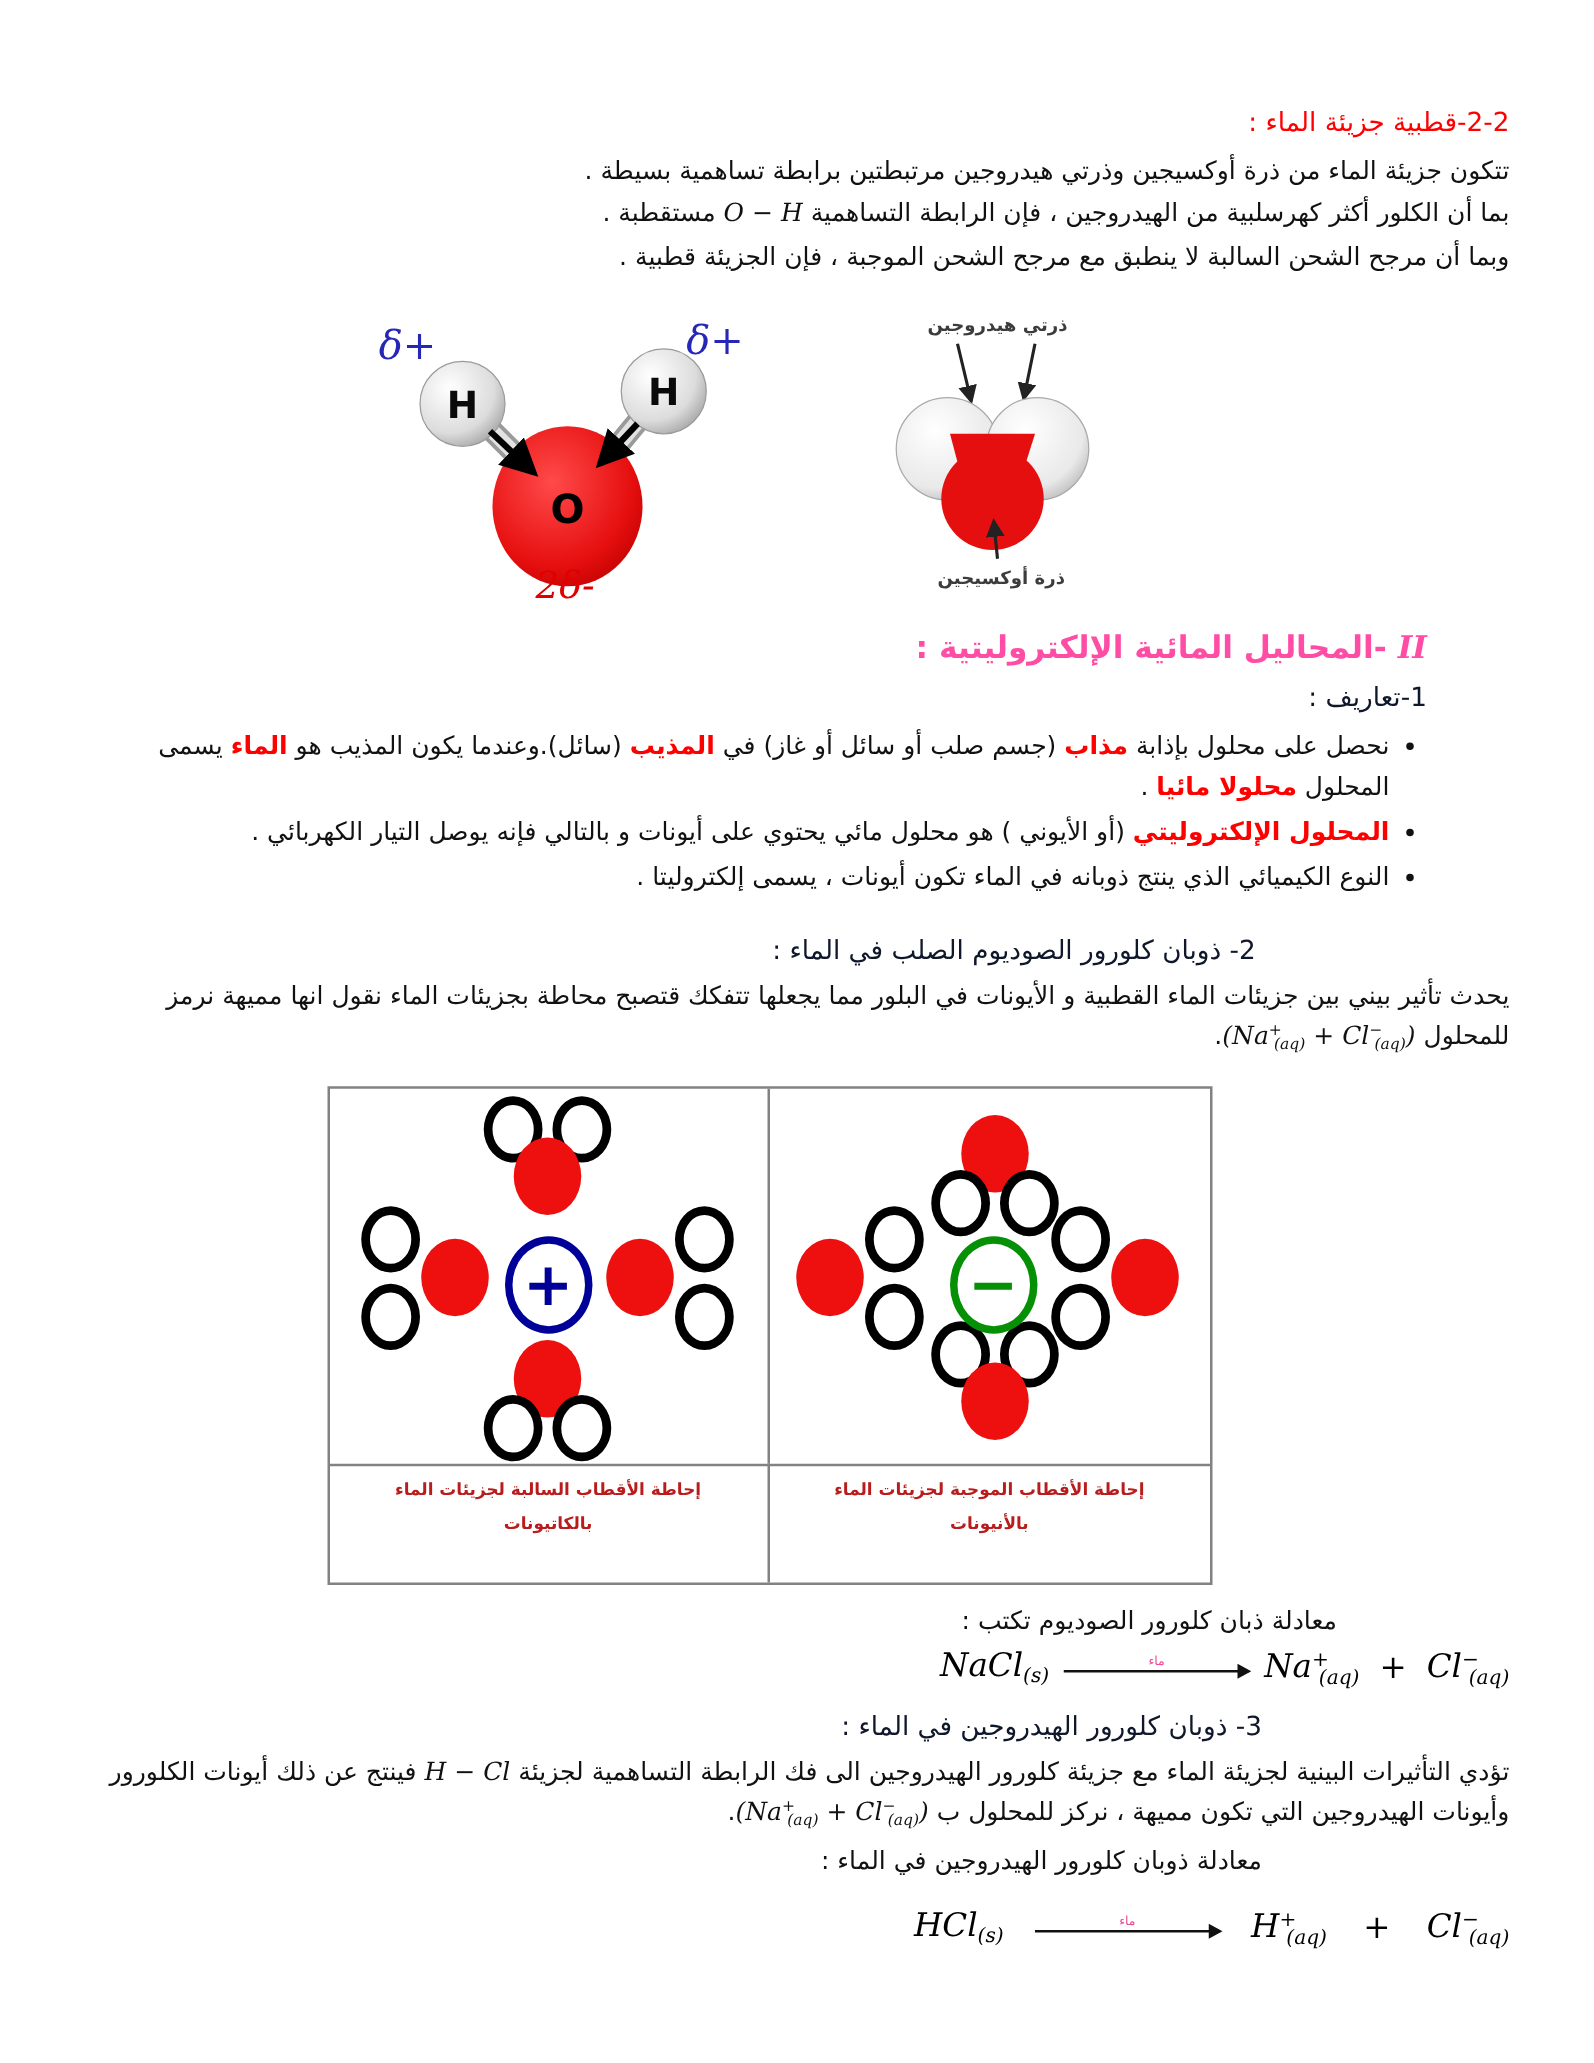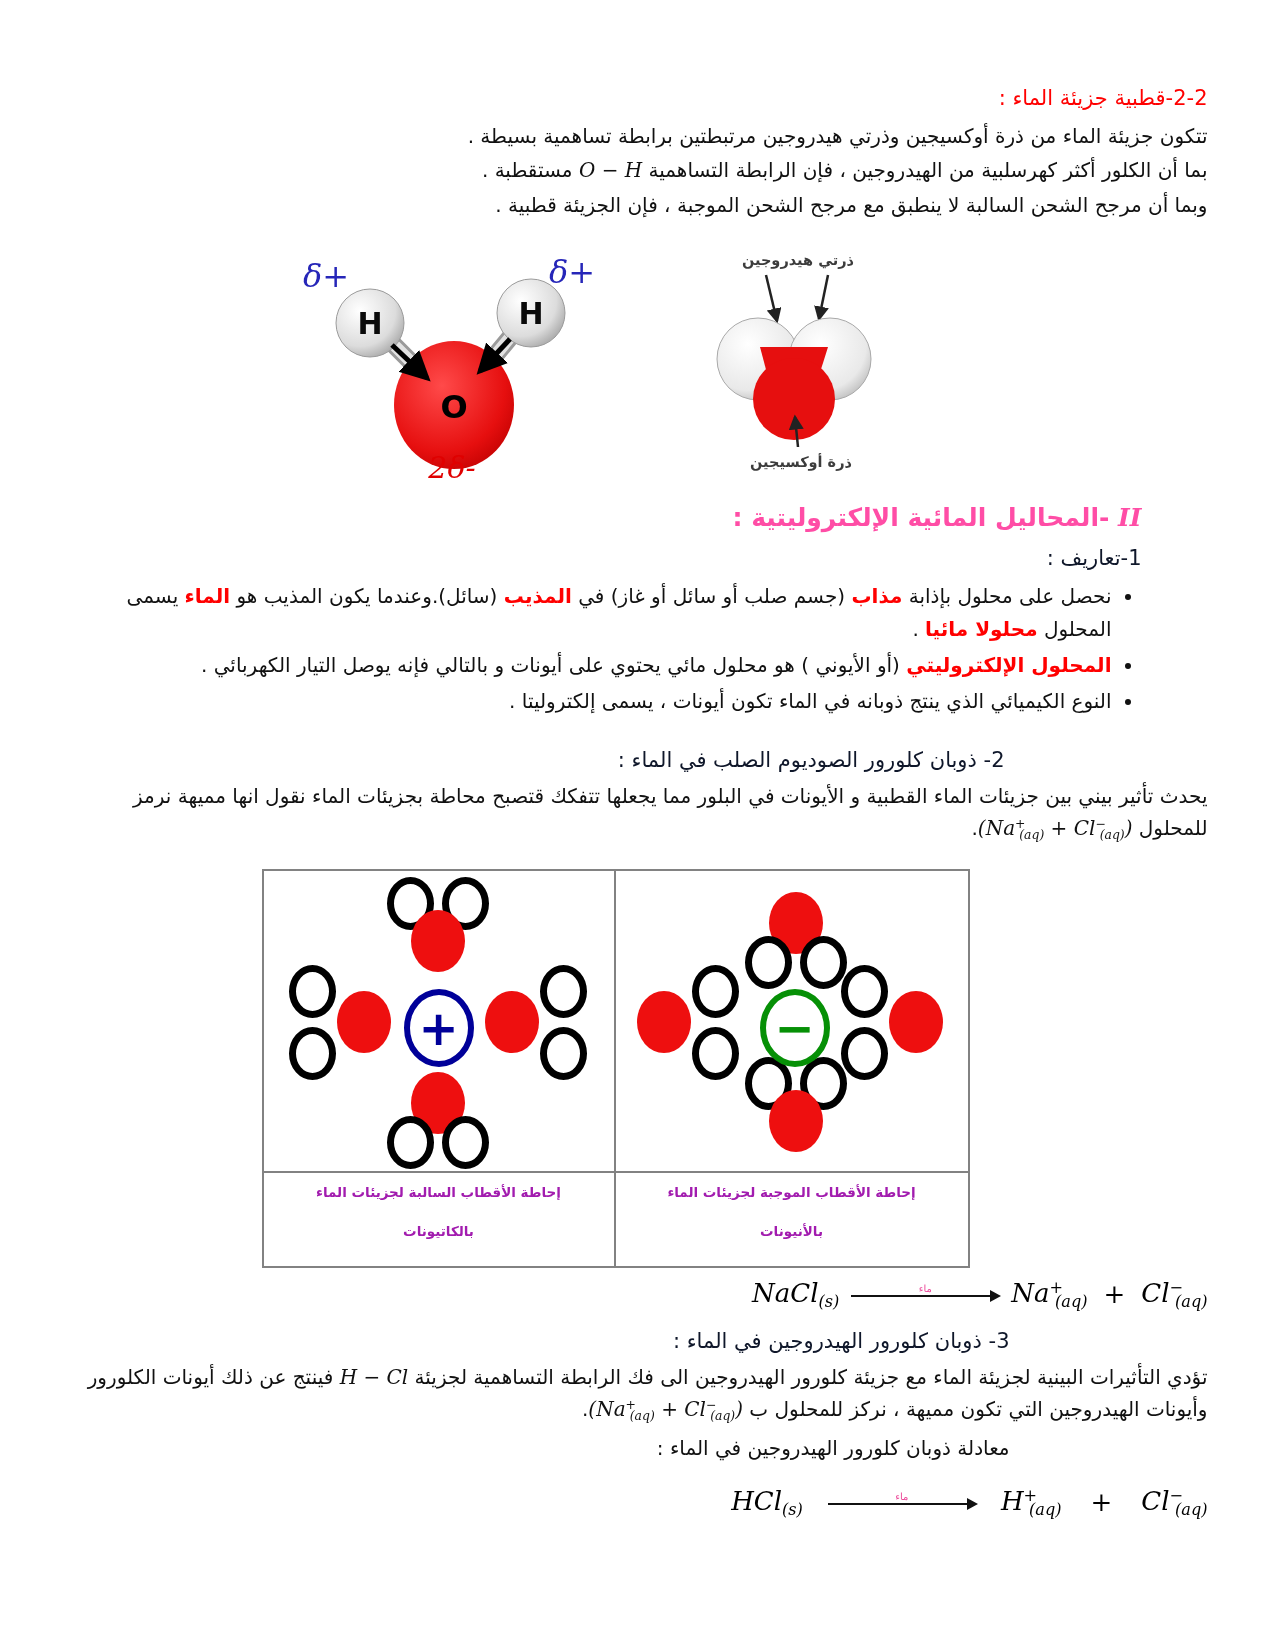--- a/index.html
+++ b/index.html
@@ -27,23 +27,23 @@
   .para{font-size:20px;line-height:1.62;margin:8px 0 0 0;}
 
   .formula{font-family:"DejaVu Serif",serif;font-style:italic;direction:ltr;unicode-bidi:isolate;font-size:20px;}
   .formula sup,.eq sup{font-size:62%;vertical-align:0.55em;}
   .formula sub,.eq sub{font-size:62%;vertical-align:-0.3em;}
   sub.tuck{margin-left:-0.5em;}
 
   .ion-table{direction:ltr;width:704px;margin:24px 238px 0 0;border:2px solid #828282;display:grid;grid-template-columns:1fr 1fr;background:#fff;}
   .panel{height:300px;position:relative;}
   .panel.left{border-right:2px solid #828282;}
-  .cap{border-top:2px solid #828282;height:84px;text-align:center;font-size:13.5px;font-weight:bold;color:#a21caf;padding-top:9px;line-height:1.5;direction:rtl;}
+  .cap{border-top:2px solid #828282;height:84px;text-align:center;font-size:13.5px;font-weight:bold;color:#b91c1c;padding-top:9px;line-height:1.5;direction:rtl;}
   .cap.left{border-right:2px solid #828282;}
-  .cap .l2{margin-top:19px;}
+  .cap .l2{margin-top:7px;}
 
   .wm{position:absolute;width:104px;height:104px;}
   .wm .o{position:absolute;width:54px;height:62px;background:#ee0f0f;border-radius:50%;}
   .wm .h{position:absolute;width:33px;height:39px;background:#fff;border:7px solid #000;border-radius:50%;}
   .wm.o-bottom .o{left:25px;top:31px;} .wm.o-bottom .h.h1{left:1px;top:-2px;} .wm.o-bottom .h.h2{right:1px;top:-2px;}
   .wm.o-top .o{left:25px;top:9px;}    .wm.o-top .h.h1{left:1px;top:53px;}   .wm.o-top .h.h2{right:1px;top:53px;}
   .wm.o-right .o{right:1px;top:21px;} .wm.o-right .h.h1{left:1px;top:-5px;} .wm.o-right .h.h2{left:1px;top:57px;}
   .wm.o-left .o{left:1px;top:21px;}   .wm.o-left .h.h1{right:1px;top:-5px;} .wm.o-left .h.h2{right:1px;top:57px;}
 
   .ion{position:absolute;width:58px;height:66px;border-radius:50%;background:#fff;display:flex;align-items:center;justify-content:center;font-size:48px;font-weight:bold;line-height:1;}
@@ -196,20 +196,21 @@
     <div class="cap left">
       <div>إحاطة الأقطاب السالبة لجزيئات الماء</div>
       <div class="l2">بالكاتيونات</div>
     </div>
     <div class="cap">
       <div>إحاطة الأقطاب الموجبة لجزيئات الماء</div>
       <div class="l2">بالأنيونات</div>
     </div>
   </div>
 
+  <p class="eq-intro">معادلة ذبان كلورور الصوديوم تكتب :</p>
 
   <div class="eqwrap">
     <div class="eq eq1">
       <span class="eq-term"><span>NaCl</span><sub>(s)</sub></span>
       <span class="arrow">
           <span class="arrow-label">ماء</span>
           <span class="arrow-line"></span>
         </span>
       <span class="eq-term"><span>Na</span><sup>+</sup><sub class="tuck">(aq)</sub></span>
       <span class="plus">+</span>

